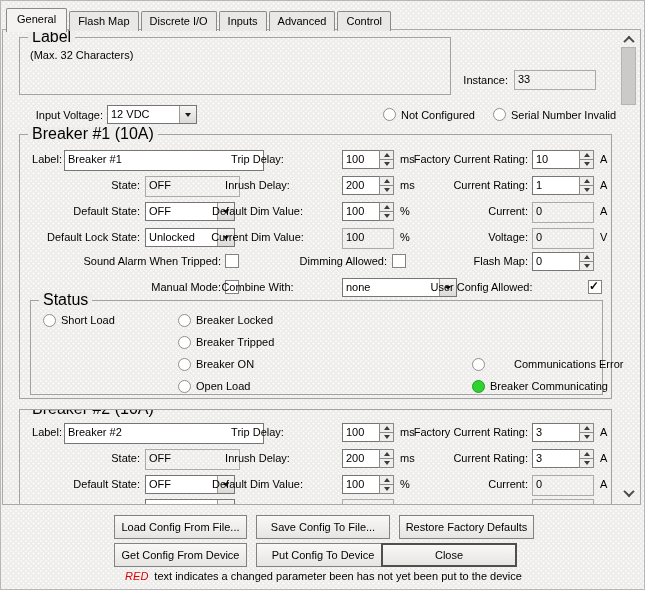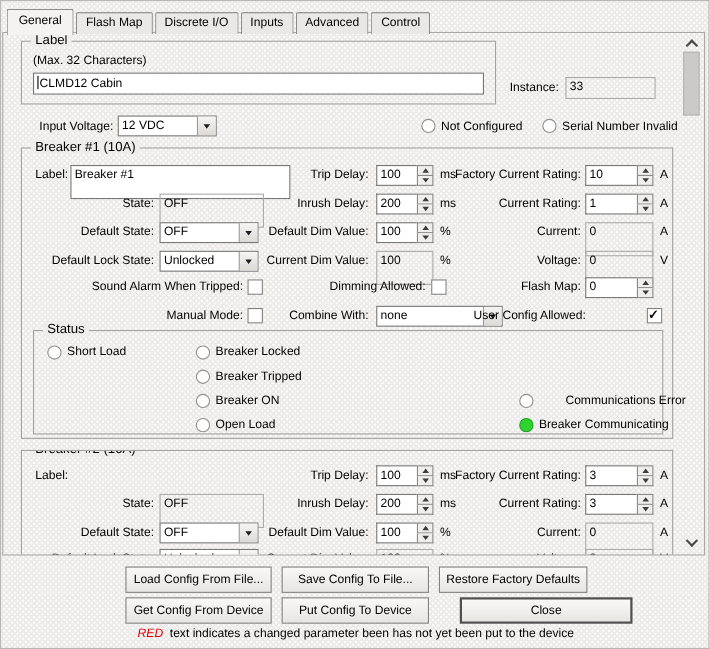--- a/index.html
+++ b/index.html
@@ -15,23 +15,23 @@
   .txt{position:absolute;font-size:11px;line-height:13px;white-space:nowrap;}
   .r{text-align:right;}
   
   .tabbar{position:absolute;left:5px;top:4px;height:25px;display:flex;align-items:flex-end;z-index:3;}
   .tab{position:relative;top:1px;padding:3px 8px 4px;border:1px solid #8a8a8a;border-bottom:none;
        background:#e9e8e6;margin-right:2px;border-radius:2px 2px 0 0;cursor:default;}
   .tab.active{background:#f4f3f1;padding:4px 10px 7px;top:2px;z-index:4;}
   .page{position:absolute;left:1px;top:28px;width:639px;height:476px;border:1px solid #a8a8a8;box-sizing:border-box;}
   
   .group{position:absolute;border:1px solid #a2a2a2;box-sizing:border-box;}
-  .legend{position:absolute;top:-8px;left:8px;background:#eeedec;padding:0 4px;font-size:12px;line-height:13px;white-space:nowrap;}
-  
-  .edit,.ro{position:absolute;box-sizing:border-box;height:31px;background:#fff;
+  .legend{position:absolute;top:-8px;left:8px;background:#eeedec;padding:0 4px;font-size:16px;line-height:13px;white-space:nowrap;}
+  
+  .edit,.ro{position:absolute;box-sizing:border-box;height:21px;background:#fff;
     border:1px solid #767676;padding:2px 3px;line-height:13px;white-space:nowrap;overflow:hidden;}
   .ro{background:transparent;border:1px solid #aaaaaa;}
   .caret{display:inline-block;width:1px;height:12px;background:#000;vertical-align:-2px;margin-right:1px;}
   
   .combo{position:absolute;display:flex;height:19px;box-sizing:border-box;background:#fff;border:1px solid #767676;}
   .combo-val{flex:1;padding:2px 3px;line-height:13px;overflow:hidden;white-space:nowrap;}
   .combo-btn{width:16px;background:linear-gradient(#f6f5f4,#dcdad7);border-left:1px solid #9a9a9a;
     display:flex;align-items:center;justify-content:center;}
   .tri-dn{width:0;height:0;border-left:3.5px solid transparent;border-right:3.5px solid transparent;border-top:4px solid #1d1d1d;}
   
@@ -43,21 +43,21 @@
   .tri-u{width:0;height:0;border-left:3px solid transparent;border-right:3px solid transparent;border-bottom:4px solid #3c3c3c;}
   .tri-d{width:0;height:0;border-left:3px solid transparent;border-right:3px solid transparent;border-top:4px solid #3c3c3c;}
   .w52{width:52px;} .w62{width:62px;}
   
   .cb{position:absolute;width:12px;height:12px;background:#fff;border:1px solid #828282;box-sizing:content-box;}
   .cb.checked::after{content:"\2713";position:absolute;left:0;top:-2px;font-size:12px;font-weight:bold;color:#0a0a0a;}
   .radio{position:absolute;width:11px;height:11px;border-radius:50%;background:#fff;border:1px solid #8f8f8f;}
   .radio.green{background:#2fd32f;border-color:#1e9e1e;}
   
   .c1l{left:4px;width:116px;text-align:right;}
-  .cml{left:160px;width:155px;text-align:right;}
+  .cml{left:160px;width:155px;text-align:center;}
   .crl{left:358px;width:150px;text-align:right;}
   .cbl{left:8px;width:193px;text-align:right;}
   .dml{left:162px;width:205px;text-align:right;}
   .ucl{left:360px;width:203px;text-align:center;}
   
   .r0c{top:15px}.r0t{top:18px}.r1c{top:41px}.r1t{top:44px}.r2c{top:67px}.r2t{top:70px}
   .r3c{top:93px}.r3t{top:96px}.r4c{top:117px}.r4t{top:120px}.r5c{top:143px}.r5t{top:146px}
   
   .b0c{top:13px}.b0t{top:16px}.b1c{top:39px}.b1t{top:42px}.b2c{top:65px}.b2t{top:68px}.b3c{top:89px}.b3t{top:92px}
   
@@ -92,21 +92,20 @@
     <div class="tab">Flash Map</div>
     <div class="tab">Discrete I/O</div>
     <div class="tab">Inputs</div>
     <div class="tab">Advanced</div>
     <div class="tab">Control</div>
   </div>
 
   <div class="group" style="left:18px;top:36px;width:432px;height:58px">
     <span class="legend">Label</span>
     <div class="txt" style="left:10px;top:11px">(Max. 32 Characters)</div>
-    <div class="edit" style="left:10px;top:28px;width:410px;height:20px"><span class="caret"></span><span>CLMD12 Cabin</span></div>
   </div>
   <div class="txt r" style="left:450px;top:73px;width:57px">Instance:</div>
   <div class="ro" style="left:513px;top:69px;width:82px;height:20px">33</div>
 
   <div class="txt r" style="left:18px;top:108px;width:84px">Input Voltage:</div>
   <div class="combo" style="left:106px;top:104px;width:90px">
     <span class="combo-val">12 VDC</span>
     <span class="combo-btn">
         <i class="tri-dn"></i>
       </span>
@@ -260,20 +259,21 @@
       <div class="txt" style="left:483px;top:57px">Communications Error</div>
       <span class="radio green" style="left:441px;top:79px"></span>
       <div class="txt" style="left:459px;top:79px">Breaker Communicating</div>
     </div>
   </div>
 
   <div class="group" style="left:18px;top:408px;width:593px;height:95px;border-bottom:none;overflow:hidden">
     <span class="legend">Breaker #2 (10A)</span>
 
     <div class="txt r b0t" style="left:4px;width:38px">Label:</div>
+    <div class="edit b0c" style="left:44px;width:200px">Breaker #2</div>
     <div class="txt cml b0t">Trip Delay:</div>
     <div class="spin w52 b0c" style="left:322px">
       <span class="spin-val">100</span>
       <span class="spin-btns">
           <span class="sbtn">
             <i class="tri-u"></i>
           </span>
           <span class="sbtn dn">
             <i class="tri-d"></i>
           </span>
@@ -358,17 +358,17 @@
     <div class="txt crl b3t">Voltage:</div>
     <div class="ro b3c" style="left:512px;width:62px">0</div>
     <div class="txt b3t" style="left:580px">V</div>
   </div>
 
   <div class="btn" style="left:113px;top:514px;width:133px">Load Config From File...</div>
   <div class="btn" style="left:255px;top:514px;width:134px">Save Config To File...</div>
   <div class="btn" style="left:398px;top:514px;width:135px">Restore Factory Defaults</div>
   <div class="btn" style="left:113px;top:542px;width:133px">Get Config From Device</div>
   <div class="btn" style="left:255px;top:542px;width:134px">Put Config To Device</div>
-  <div class="btn default" style="left:417px;top:542px;width:157px">Close</div>
+  <div class="btn default" style="left:380px;top:542px;width:136px">Close</div>
 
   <div class="footer"><span class="red">RED</span><span>text indicates a changed parameter been has not yet been put to the device</span></div>
 
 </div>
 
 </body></html>

